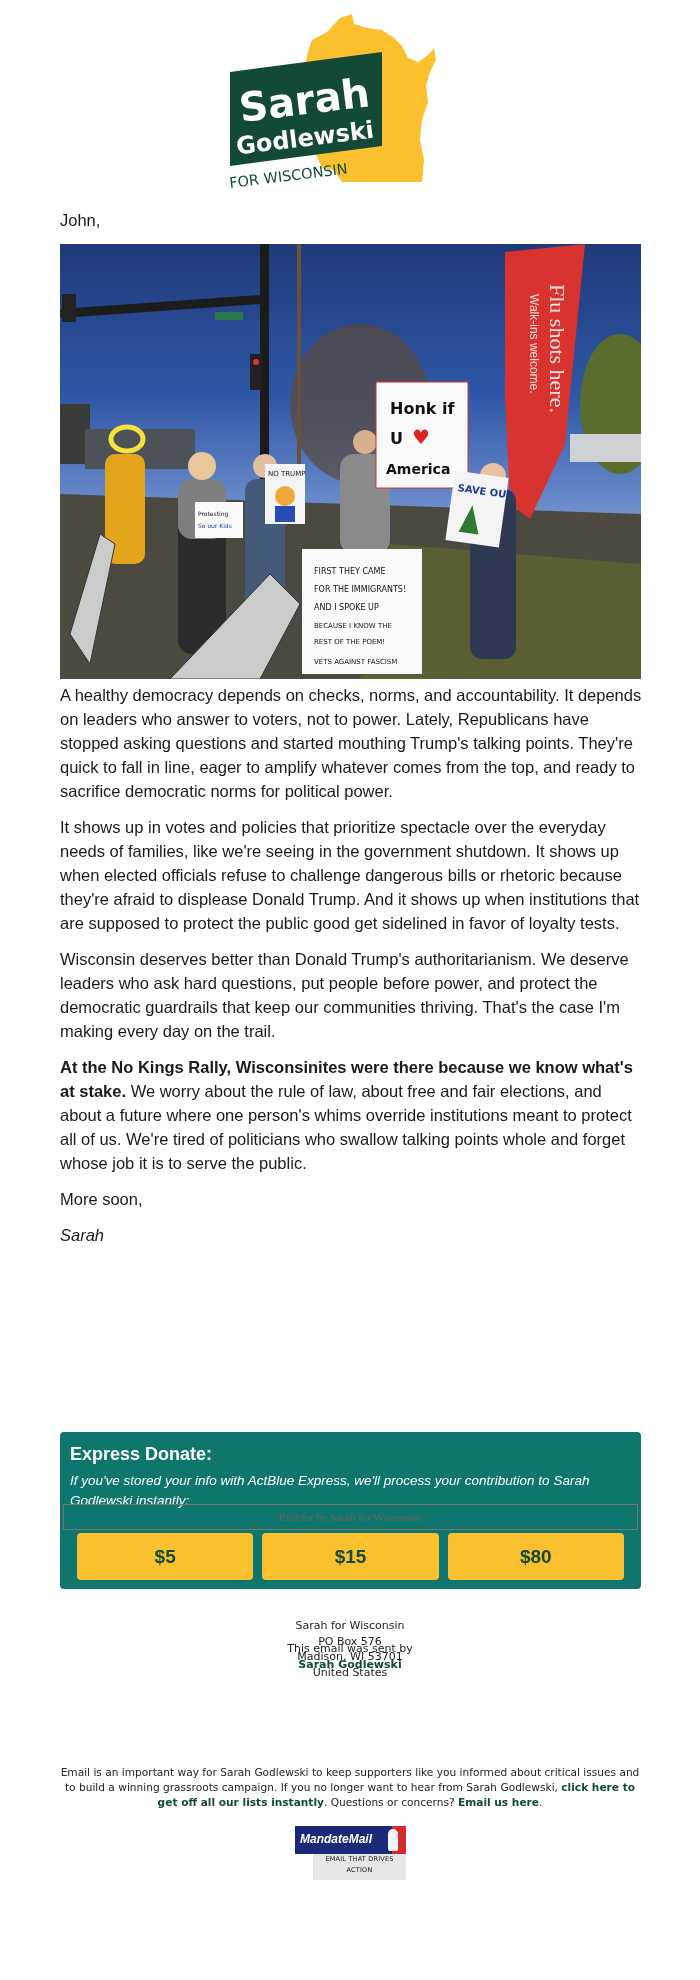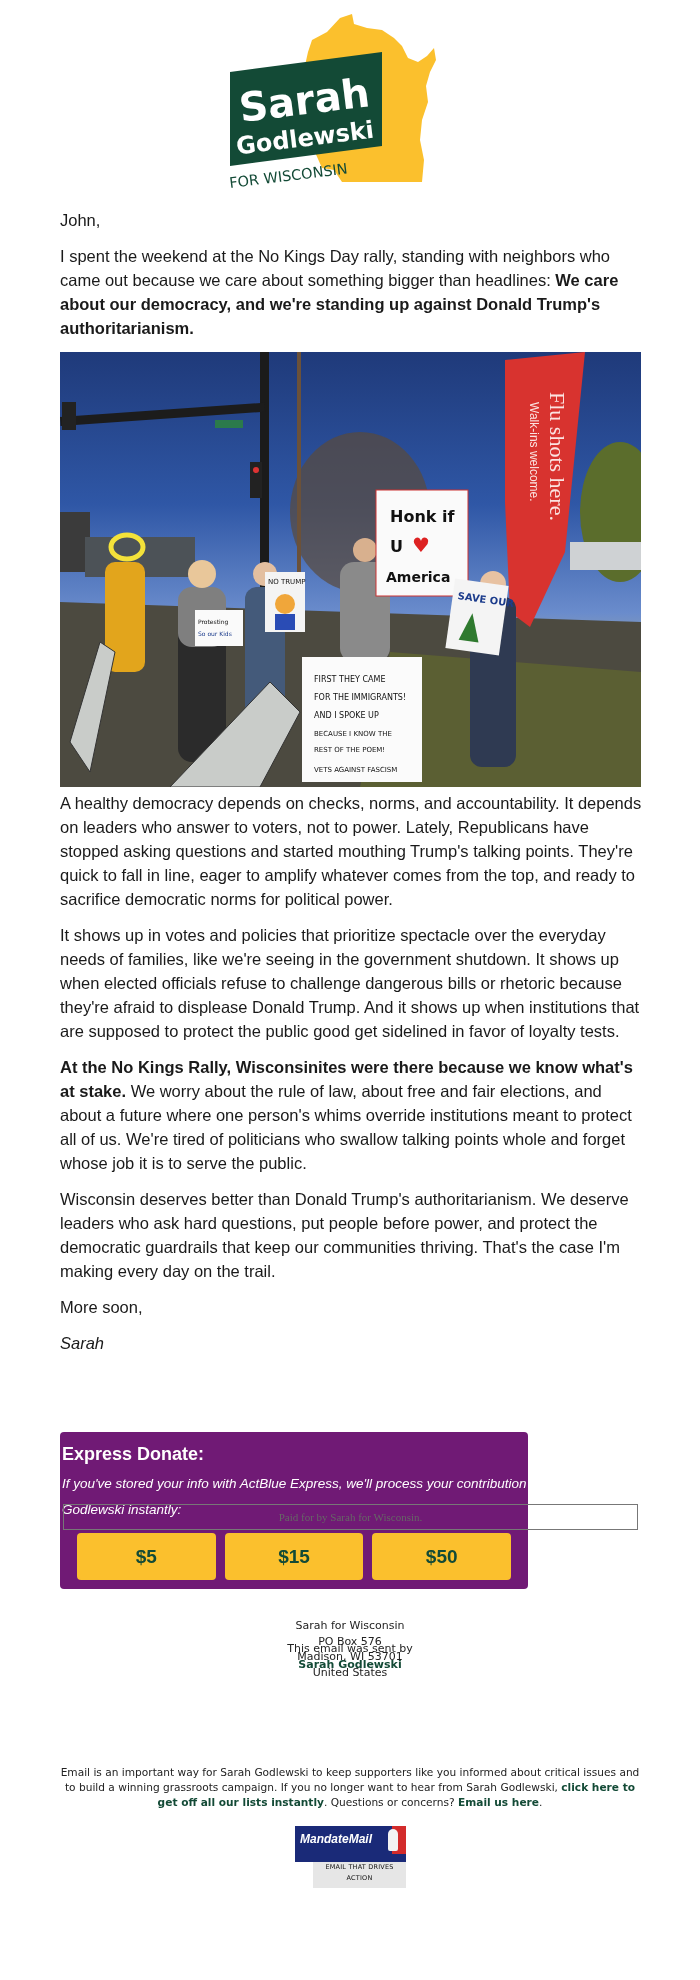--- a/index.html
+++ b/index.html
@@ -18,38 +18,38 @@
   .greeting { margin-bottom: 10px; }
 
   
   .photo { position: relative; width: 581px; height: 435px; margin: 4px 0 4px 0; overflow: hidden;
            background: linear-gradient(180deg, #1f3a7a 0%, #2f57a6 35%, #6a8ccc 60%, #9aa4a8 70%, #6b6b64 80%, #4f4a3a 100%); }
   .photo svg { position: absolute; inset: 0; width: 100%; height: 100%; }
 
   .signoff { font-style: italic; }
 
   
-  .donate { position: absolute; left: 60px; top: 1432px; width: 468px; height: 157px; background: #701a75; border-radius: 4px; padding: 10px 2px; }
+  .donate { position: absolute; left: 60px; top: 1432px; width: 581px; height: 157px; background: #0f766e; border-radius: 4px; padding: 10px 10px; }
   .donate-title { color: #fff; font-weight: bold; font-size: 18px; line-height: 24px; }
-  .donate-text { color: #fff; font-style: italic; font-size: 13.5px; line-height: 26px; margin-top: 5px; width: 560px; }
+  .donate-text { color: #fff; font-style: italic; font-size: 13.5px; line-height: 20px; margin-top: 5px; width: 560px; }
   .donate-buttons { position: absolute; left: 17px; right: 17px; top: 101px; display: flex; gap: 9px; }
   .amt { flex: 1; height: 47px; background: #fbc02d; border-radius: 4px; display: flex; align-items: center; justify-content: center;
          color: #134a36; font-weight: bold; font-size: 19px; cursor: pointer; }
 
   
   .paidfor { position: absolute; left: 63px; top: 1504px; width: 575px; height: 26px; border: 1.5px solid #777;
              font-family: Liberation Serif, serif; font-size: 11px; color: #666; display: flex; align-items: center; justify-content: center; text-align: right; }
   .footer { position: absolute; left: 55px; width: 590px; text-align: center; font-family: "DejaVu Sans", sans-serif; font-size: 11px; line-height: 15.5px; color: #222; }
   .footer a, .footer .link { color: #134a36; font-weight: bold; text-decoration: none; }
   .sentby { top: 1641px; }
   .address { top: 1618px; }
   .legal { top: 1765px; font-size: 10.6px; line-height: 15px; }
 
   .mandate { position: absolute; left: 295px; top: 1826px; width: 111px; height: 40px; }
-  .mandate-top { height: 36px; background: #1a2a78; position: relative; overflow: hidden; }
+  .mandate-top { height: 28px; background: #1a2a78; position: relative; overflow: hidden; }
   .mandate-top .red { position: absolute; right: 0; top: 0; width: 14px; height: 28px; background: #d32b2b; }
   .mandate-top .txt { position: absolute; left: 5px; top: 6px; color: #fff; font-weight: bold; font-style: italic; font-size: 12px; font-family: "Liberation Sans", sans-serif; }
   .mandate-top .fig { position: absolute; right: 8px; top: 3px; width: 10px; height: 22px; background: #f3f3f3; border-radius: 5px 5px 2px 2px; }
   .mandate-bot { height: 26px; background: #e6e6e6; color: #111; font-size: 6.5px; font-family: "DejaVu Sans", sans-serif; text-align: center; line-height: 11px; letter-spacing: 0.2px; margin-left: 18px; }
 </style>
 </head>
 <body>
 
 <div class="page">
 
@@ -58,21 +58,20 @@
       <path d="M90 30 L105 22 L118 8 L130 4 L132 14 L145 18 L160 20 L172 28 L180 36 L186 48 L196 52 L205 46 L212 38 L214 50 L208 62 L204 76 L206 92 L200 110 L198 130 L202 150 L200 172 L120 172 L112 160 L100 158 L92 140 L84 122 L82 100 L80 80 L82 60 L86 42 Z" fill="#fbc02d"></path>
       <polygon points="8,62 160,42 160,136 8,156" fill="#134a36"></polygon>
       <text x="84" y="104" text-anchor="middle" fill="#fff" font-family="DejaVu Sans, sans-serif" font-weight="bold" font-size="40" transform="rotate(-7 84 104)">Sarah</text>
       <text x="84" y="136" text-anchor="middle" fill="#fff" font-family="DejaVu Sans, sans-serif" font-weight="bold" font-size="24" transform="rotate(-7 84 136)">Godlewski</text>
       <text x="8" y="178" fill="#134a36" font-family="DejaVu Sans, sans-serif" font-size="14.5" transform="rotate(-7 8 178)">FOR WISCONSIN</text>
     </svg>
   </div>
 
   <div class="content">
     <p class="greeting">John,</p>
-    <p><span>I spent the weekend at the No Kings Day rally, standing with neighbors who came out because we care about something bigger than headlines: </span><b>We care about our democracy, and we're standing up against Donald Trump's authoritarianism.</b></p>
 
     <div class="photo">
       <svg viewBox="0 0 581 435" preserveAspectRatio="none">
 
         <polygon points="0,250 581,270 581,435 0,435" fill="#4c4a40"></polygon>
         <polygon points="330,300 581,320 581,435 300,435" fill="#5b5f33"></polygon>
 
         <ellipse cx="300" cy="160" rx="70" ry="80" fill="#5a4a3a" opacity="0.7"></ellipse>
         <ellipse cx="560" cy="160" rx="40" ry="70" fill="#5b6d2c"></ellipse>
 
@@ -126,33 +125,33 @@
         <text x="254" y="384" font-family="DejaVu Sans, sans-serif" font-size="7" fill="#111">BECAUSE I KNOW THE</text>
         <text x="254" y="400" font-family="DejaVu Sans, sans-serif" font-size="7" fill="#111">REST OF THE POEM!</text>
         <text x="254" y="420" font-family="DejaVu Sans, sans-serif" font-size="7" fill="#111">VETS AGAINST FASCISM</text>
         <polygon points="110,435 210,330 240,360 200,435" fill="#c9ccc9" stroke="#333"></polygon>
         <polygon points="10,390 40,290 55,300 30,420" fill="#c9ccc9" stroke="#333"></polygon>
       </svg>
     </div>
 
     <p>A healthy democracy depends on checks, norms, and accountability. It depends on leaders who answer to voters, not to power. Lately, Republicans have stopped asking questions and started mouthing Trump's talking points. They're quick to fall in line, eager to amplify whatever comes from the top, and ready to sacrifice democratic norms for political power.</p>
     <p>It shows up in votes and policies that prioritize spectacle over the everyday needs of families, like we're seeing in the government shutdown. It shows up when elected officials refuse to challenge dangerous bills or rhetoric because they're afraid to displease Donald Trump. And it shows up when institutions that are supposed to protect the public good get sidelined in favor of loyalty tests.</p>
+    <p>Wisconsin deserves better than Donald Trump's authoritarianism. We deserve leaders who ask hard questions, put people before power, and protect the democratic guardrails that keep our communities thriving. That's the case I'm making every day on the trail.</p>
     <p><b>At the No Kings Rally, Wisconsinites were there because we know what's at stake.</b><span> We worry about the rule of law, about free and fair elections, and about a future where one person's whims override institutions meant to protect all of us. We're tired of politicians who swallow talking points whole and forget whose job it is to serve the public.</span></p>
-    <p>Wisconsin deserves better than Donald Trump's authoritarianism. We deserve leaders who ask hard questions, put people before power, and protect the democratic guardrails that keep our communities thriving. That's the case I'm making every day on the trail.</p>
     <p>More soon,</p>
     <p class="signoff">Sarah</p>
   </div>
 
   <div class="donate">
     <div class="donate-title">Express Donate:</div>
     <div class="donate-text">If you've stored your info with ActBlue Express, we'll process your contribution to Sarah Godlewski instantly:</div>
     <div class="donate-buttons">
       <div class="amt">$5</div>
       <div class="amt">$15</div>
-      <div class="amt">$50</div>
+      <div class="amt">$80</div>
     </div>
   </div>
 
   <div class="paidfor">Paid for by Sarah for Wisconsin.</div>
 
   <div class="footer sentby">
     <div>This email was sent by</div>
     <div class="link">Sarah Godlewski</div>
   </div>
 

